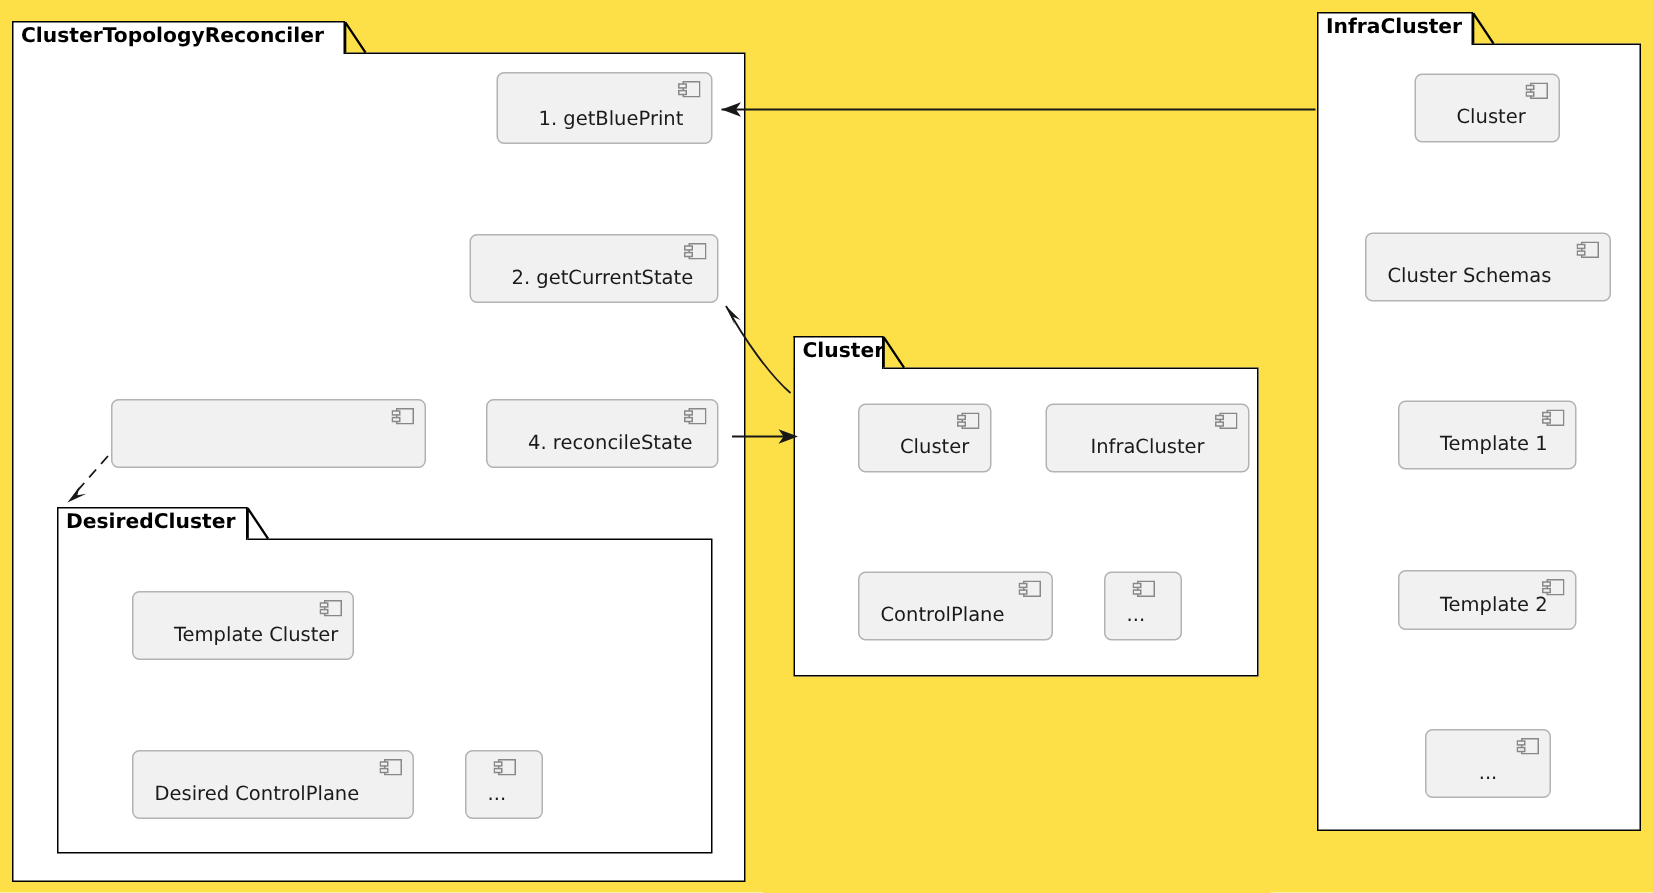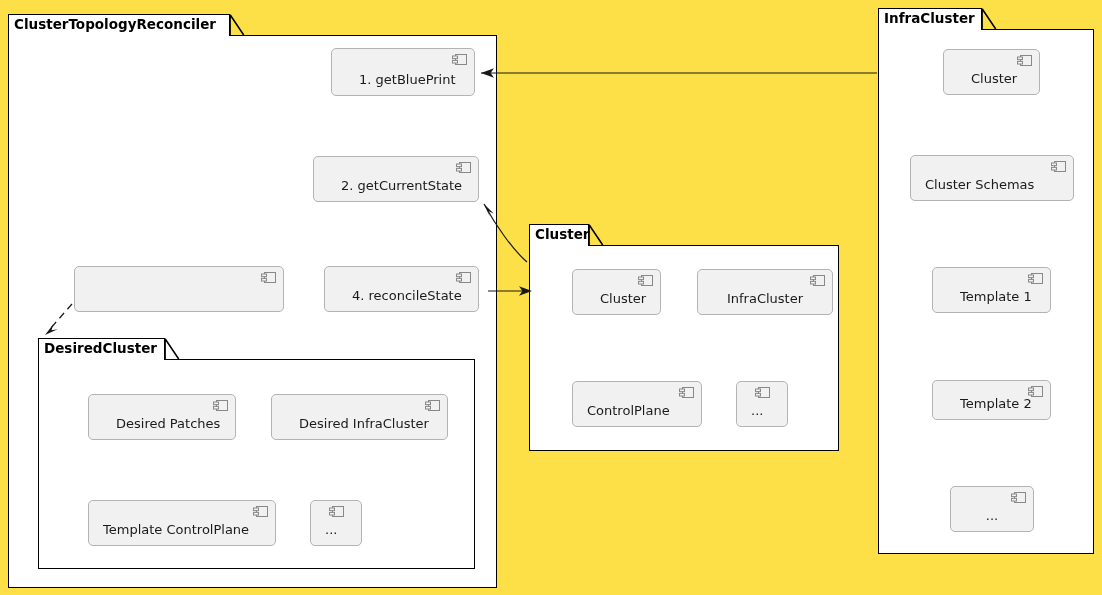--- a/index.html
+++ b/index.html
@@ -161,39 +161,31 @@
       </svg>
       <div class="pkg-title">DesiredCluster</div>
       <div class="pkg-body" style="top:21px; width:437px; height:210px;"></div>
 
       <div class="comp" style="left:50px; top:56px; width:148px; height:46px;">
         <svg class="comp-icon" viewBox="0 0 15 11">
           <rect x="3.5" y="0.5" width="11" height="10" fill="#F1F1F1" stroke="#888" stroke-width="1"></rect>
           <rect x="0.5" y="2" width="5" height="2.6" fill="#F1F1F1" stroke="#888" stroke-width="1"></rect>
           <rect x="0.5" y="6.4" width="5" height="2.6" fill="#F1F1F1" stroke="#888" stroke-width="1"></rect>
         </svg>
-        <div class="comp-label">Desired Patches</div>
+        <div class="comp-label">Template Cluster</div>
       </div>
 
-      <div class="comp" style="left:233px; top:56px; width:177px; height:46px;">
-        <svg class="comp-icon" viewBox="0 0 15 11">
-          <rect x="3.5" y="0.5" width="11" height="10" fill="#F1F1F1" stroke="#888" stroke-width="1"></rect>
-          <rect x="0.5" y="2" width="5" height="2.6" fill="#F1F1F1" stroke="#888" stroke-width="1"></rect>
-          <rect x="0.5" y="6.4" width="5" height="2.6" fill="#F1F1F1" stroke="#888" stroke-width="1"></rect>
-        </svg>
-        <div class="comp-label">Desired InfraCluster</div>
-      </div>
 
       <div class="comp" style="left:50px; top:162px; width:188px; height:46px;">
         <svg class="comp-icon" viewBox="0 0 15 11">
           <rect x="3.5" y="0.5" width="11" height="10" fill="#F1F1F1" stroke="#888" stroke-width="1"></rect>
           <rect x="0.5" y="2" width="5" height="2.6" fill="#F1F1F1" stroke="#888" stroke-width="1"></rect>
           <rect x="0.5" y="6.4" width="5" height="2.6" fill="#F1F1F1" stroke="#888" stroke-width="1"></rect>
         </svg>
-        <div class="comp-label pad-left">Template ControlPlane</div>
+        <div class="comp-label pad-left">Desired ControlPlane</div>
       </div>
 
       <div class="comp" style="left:272px; top:162px; width:52px; height:46px;">
         <svg class="comp-icon" viewBox="0 0 15 11" style="right:auto; left:18px;">
           <rect x="3.5" y="0.5" width="11" height="10" fill="#F1F1F1" stroke="#888" stroke-width="1"></rect>
           <rect x="0.5" y="2" width="5" height="2.6" fill="#F1F1F1" stroke="#888" stroke-width="1"></rect>
           <rect x="0.5" y="6.4" width="5" height="2.6" fill="#F1F1F1" stroke="#888" stroke-width="1"></rect>
         </svg>
         <div class="comp-label pad-left">...</div>
       </div>

